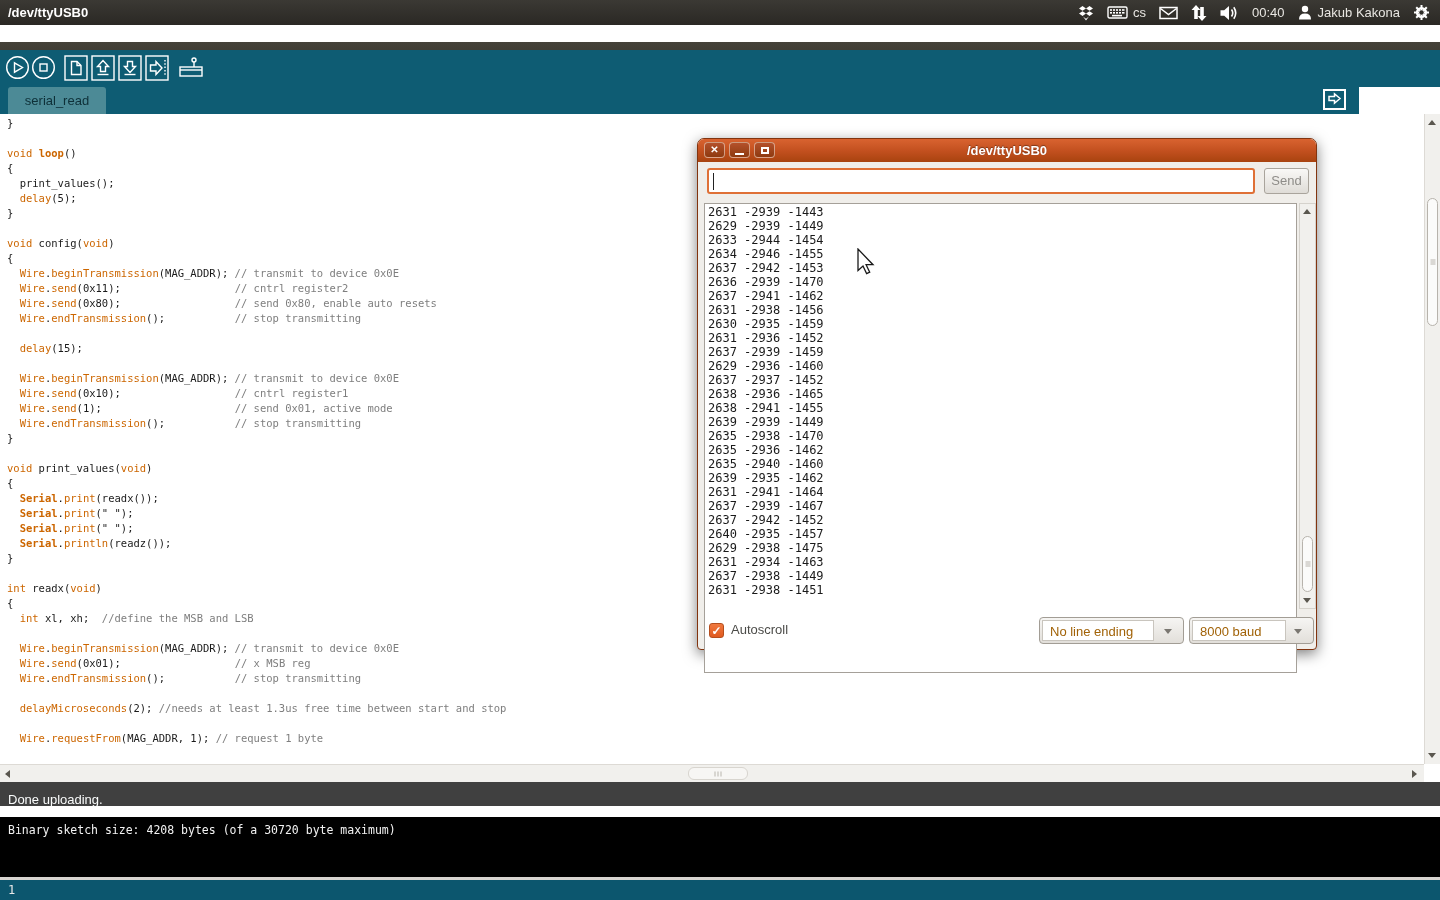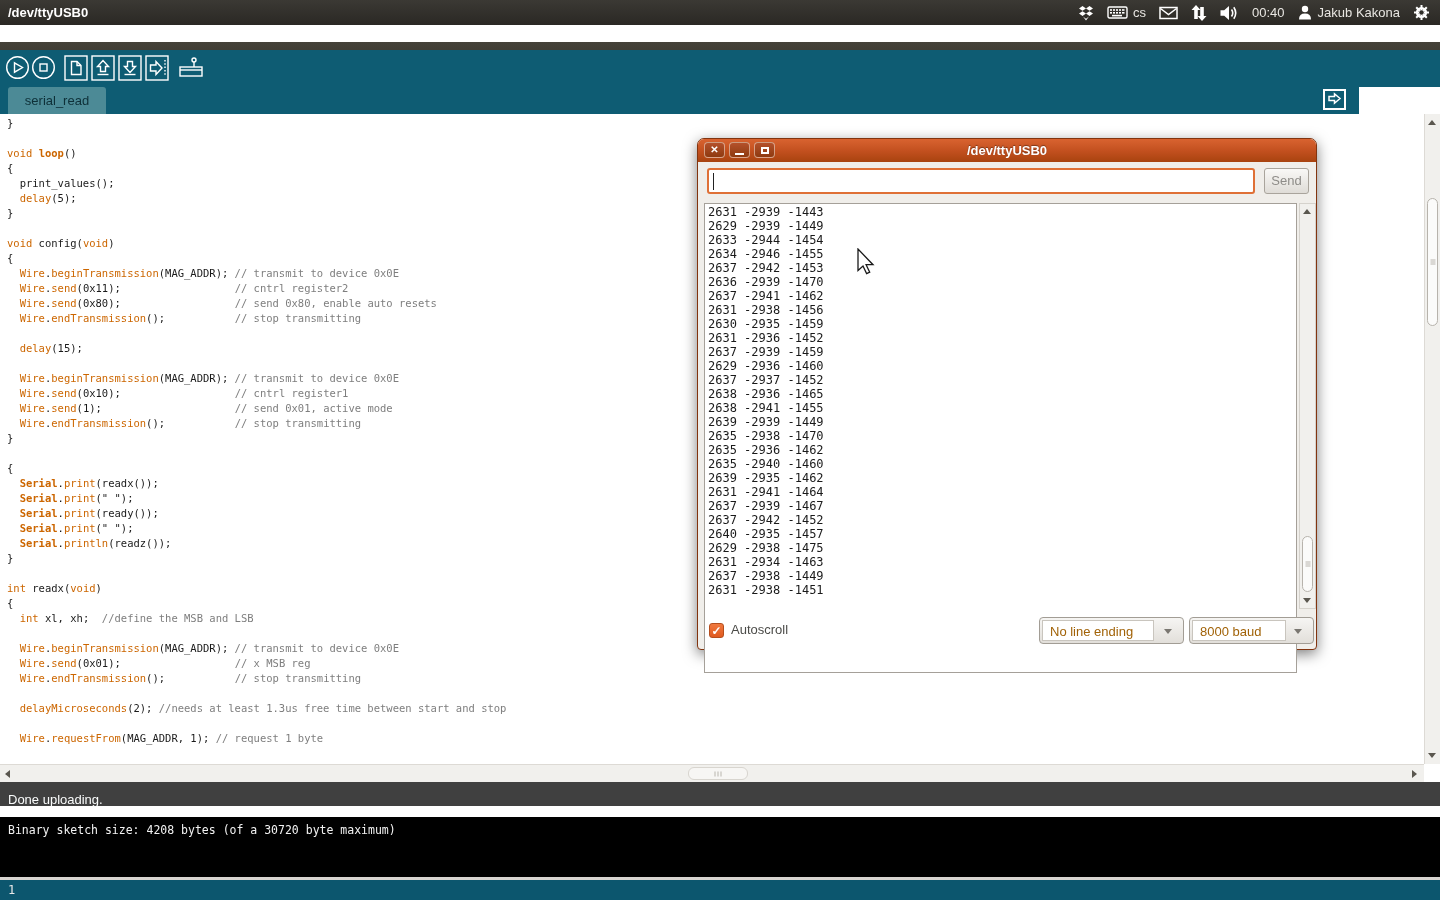--- a/index.html
+++ b/index.html
@@ -296,24 +296,24 @@
         <div class="code-line"><span class="pl">  </span><span class="kw">Wire</span><span class="pl">.</span><span class="kw">endTransmission</span><span class="pl">();           </span><span class="cm">// stop transmitting</span></div>
         <div class="code-line">&nbsp;</div>
         <div class="code-line"><span class="pl">  </span><span class="kw">delay</span><span class="pl">(15);</span></div>
         <div class="code-line">&nbsp;</div>
         <div class="code-line"><span class="pl">  </span><span class="kw">Wire</span><span class="pl">.</span><span class="kw">beginTransmission</span><span class="pl">(MAG_ADDR); </span><span class="cm">// transmit to device 0x0E</span></div>
         <div class="code-line"><span class="pl">  </span><span class="kw">Wire</span><span class="pl">.</span><span class="kw">send</span><span class="pl">(0x10);                  </span><span class="cm">// cntrl register1</span></div>
         <div class="code-line"><span class="pl">  </span><span class="kw">Wire</span><span class="pl">.</span><span class="kw">send</span><span class="pl">(1);                     </span><span class="cm">// send 0x01, active mode</span></div>
         <div class="code-line"><span class="pl">  </span><span class="kw">Wire</span><span class="pl">.</span><span class="kw">endTransmission</span><span class="pl">();           </span><span class="cm">// stop transmitting</span></div>
         <div class="code-line"><span class="pl">}</span></div>
         <div class="code-line">&nbsp;</div>
+        <div class="code-line"><span class="kw">void</span><span class="pl"> print_values(</span><span class="kw">void</span><span class="pl">)</span></div>
         <div class="code-line"><span class="pl">{</span></div>
         <div class="code-line"><span class="pl">  </span><span class="kwb">Serial</span><span class="pl">.</span><span class="kw">print</span><span class="pl">(readx());</span></div>
         <div class="code-line"><span class="pl">  </span><span class="kwb">Serial</span><span class="pl">.</span><span class="kw">print</span><span class="pl">(" ");</span></div>
-        <div class="code-line"><span class="pl">  </span><span class="kwb">Serial</span><span class="pl">.</span><span class="kw">print</span><span class="pl">(ready());</span></div>
         <div class="code-line"><span class="pl">  </span><span class="kwb">Serial</span><span class="pl">.</span><span class="kw">print</span><span class="pl">(" ");</span></div>
         <div class="code-line"><span class="pl">  </span><span class="kwb">Serial</span><span class="pl">.</span><span class="kw">println</span><span class="pl">(readz());</span></div>
         <div class="code-line"><span class="pl">}</span></div>
         <div class="code-line">&nbsp;</div>
         <div class="code-line"><span class="kw">int</span><span class="pl"> readx(</span><span class="kw">void</span><span class="pl">)</span></div>
         <div class="code-line"><span class="pl">{</span></div>
         <div class="code-line"><span class="pl">  </span><span class="kw">int</span><span class="pl"> xl, xh;  </span><span class="cm">//define the MSB and LSB</span></div>
         <div class="code-line">&nbsp;</div>
         <div class="code-line"><span class="pl">  </span><span class="kw">Wire</span><span class="pl">.</span><span class="kw">beginTransmission</span><span class="pl">(MAG_ADDR); </span><span class="cm">// transmit to device 0x0E</span></div>
         <div class="code-line"><span class="pl">  </span><span class="kw">Wire</span><span class="pl">.</span><span class="kw">send</span><span class="pl">(0x01);                  </span><span class="cm">// x MSB reg</span></div>

